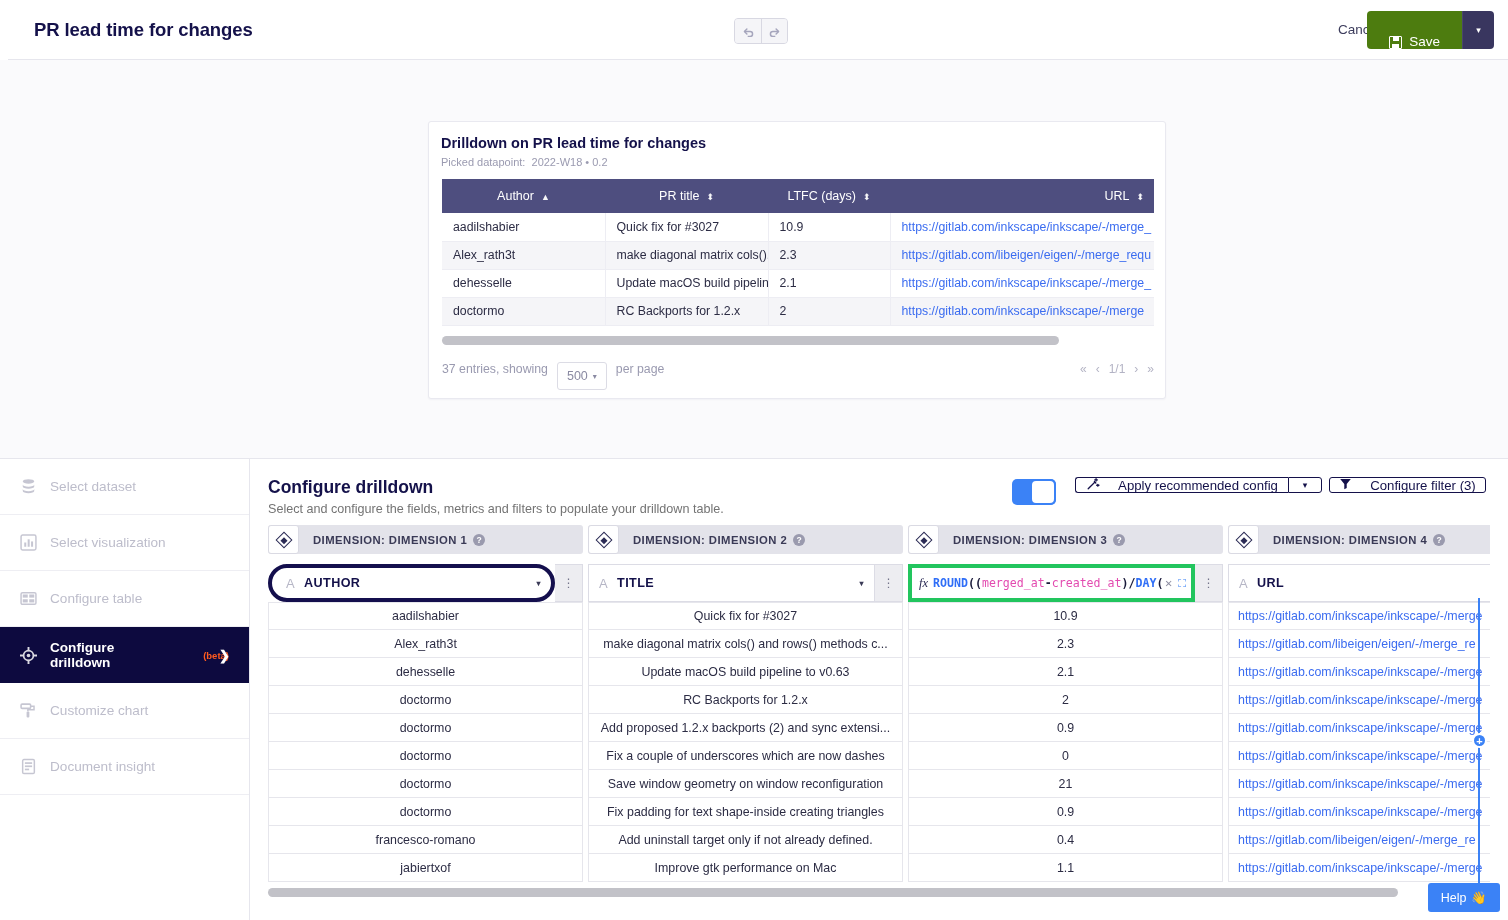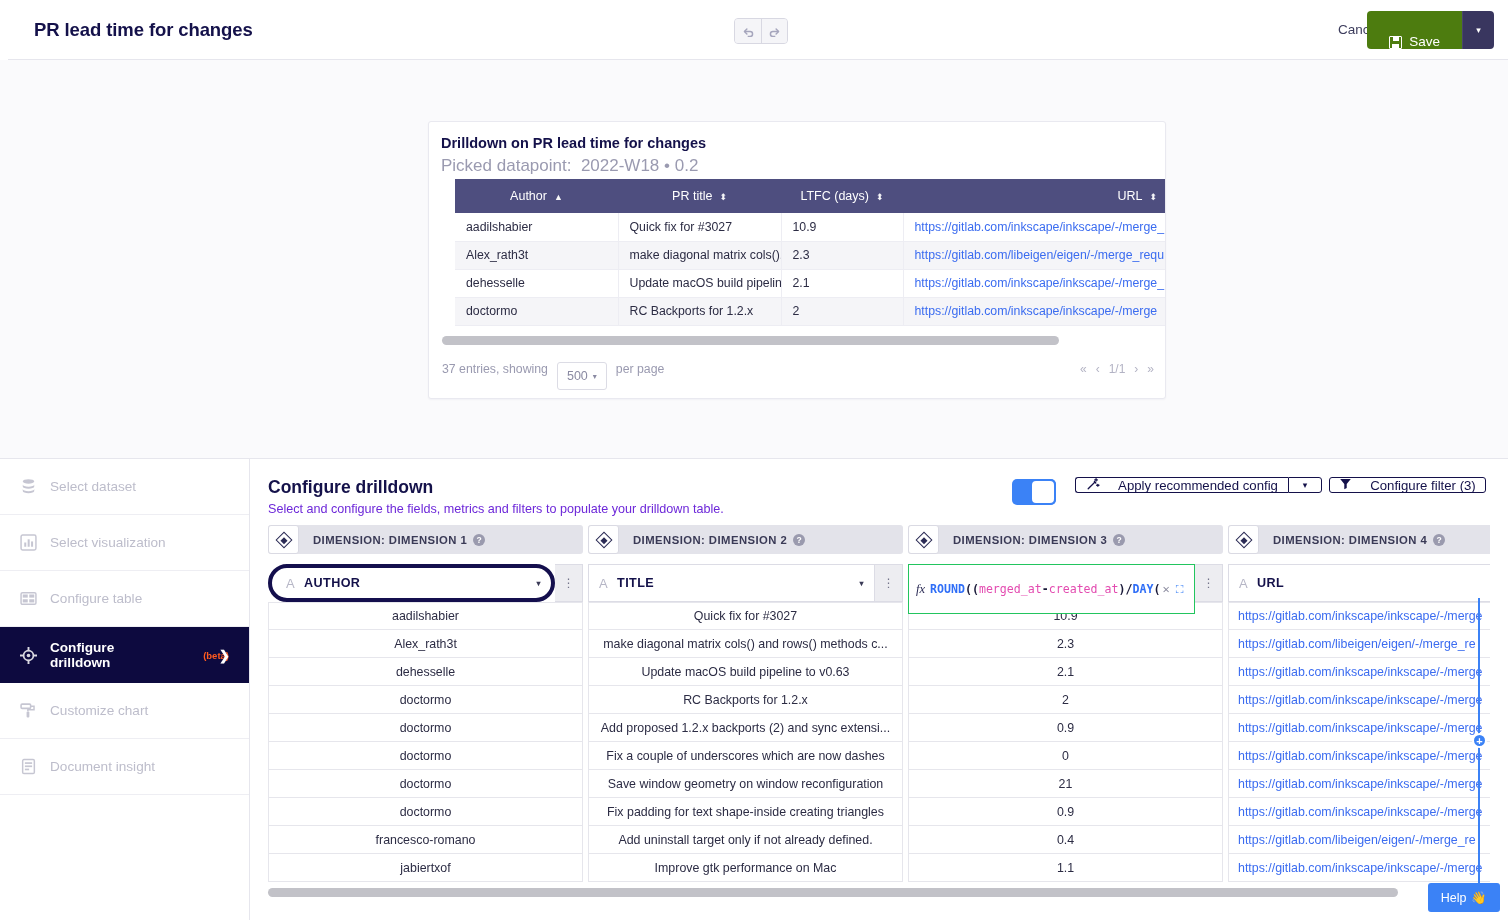--- a/index.html
+++ b/index.html
@@ -76,25 +76,25 @@
     box-shadow: 0 1px 2px rgba(20,17,74,0.04);
     overflow: hidden;
     margin-left: 41px;
   }
   .drill-title {
     position: absolute; left: 12px; top: 13px;
     font-size: 14.5px; font-weight: bold; color: #14114a;
   }
   .drill-sub {
     position: absolute; left: 12px; top: 34px;
-    font-size: 17px; color: #9a9ab0;
+    font-size: 11px; color: #9a9ab0;
   }
   .drill-sub b { color: #9a9ab0; font-weight: normal; }
   .ptable {
-    position: absolute; left: 26px; top: 57px; width: 712px;
+    position: absolute; left: 13px; top: 57px; width: 712px;
     border-collapse: collapse; table-layout: fixed;
   }
   .ptable thead th {
     background: #4e4e7f; color: #ffffff; height: 34px;
     font-size: 12.5px; font-weight: normal;
     padding: 0 10px; white-space: nowrap;
   }
   .ptable thead th .sorter { margin-left: 7px; font-size: 9px; opacity: .95; }
   .ptable td {
     height: 28px; font-size: 12.3px; color: #2c2c44;
@@ -151,21 +151,21 @@
     position: absolute; left: 250px; top: 458px;
     width: 1258px; height: 462px;
     background: #ffffff; border-top: 1px solid #e6e6ed;
   }
   .main-h1 {
     position: absolute; left: 18px; top: 18px;
     font-size: 17.5px; font-weight: bold; color: #14114a;
   }
   .main-sub {
     position: absolute; left: 18px; top: 43px;
-    font-size: 12.6px; color: #6d28d9;
+    font-size: 12.6px; color: #737373;
   }
   .toggle {
     position: absolute; left: 762px; top: 20px;
     width: 44px; height: 26px; border-radius: 5px;
     background: #3b82f6; cursor: pointer;
   }
   .toggle .knob {
     position: absolute; right: 0; top: 0; width: 26px; height: 26px;
     background: #ffffff; border: 2px solid #3b82f6; border-radius: 6px;
   }
@@ -229,21 +229,21 @@
     position: absolute; right: 10px; font-size: 8px; color: #3a3a56;
   }
   .kebab {
     width: 28px; display: flex; align-items: center; justify-content: center;
     background: #ededf1; border: 1px solid #dcdce5; border-left: none;
     color: #74748c; font-size: 12px; letter-spacing: 0; line-height: 4px;
   }
   .kebab span { display: block; }
 
   .fx-wrap {
-    flex: 1; border: 1px solid #22c55e; background: #fff; height: 50px;
+    flex: 1; border: 4px solid #22c55e; background: #fff; height: 38px;
     display: flex; align-items: center; padding: 0 5px 0 7px;
     font-family: "DejaVu Sans Mono", monospace; font-size: 11.6px;
     overflow: hidden; position: relative;
   }
   .fx-mark { color: #2b2b55; font-style: italic; margin-right: 5px; font-family: "Liberation Serif", serif; font-size: 12.5px;}
   .fx-fn { color: #2f6ef7; font-weight: bold; }
   .fx-var { color: #e34bb0; }
   .fx-op { color: #1a1a3a; font-weight: bold; }
   .fx-x { color: #8c8ca0; margin-left: 2px; font-size: 12px; cursor: pointer; }
   .fx-expand { color: #3b82f6; font-size: 11px; margin-left: 6px; cursor: pointer; }

